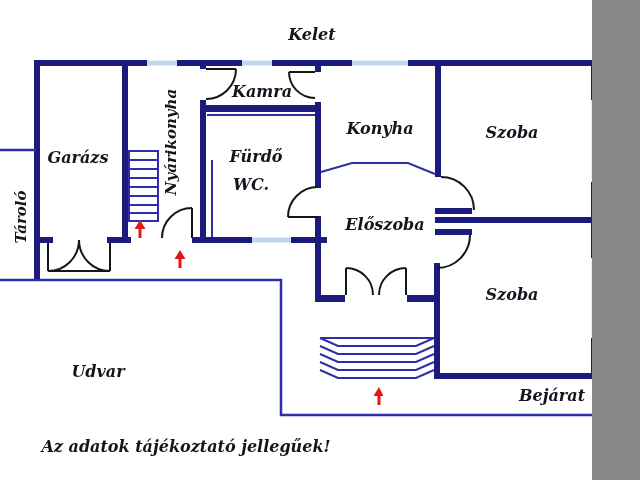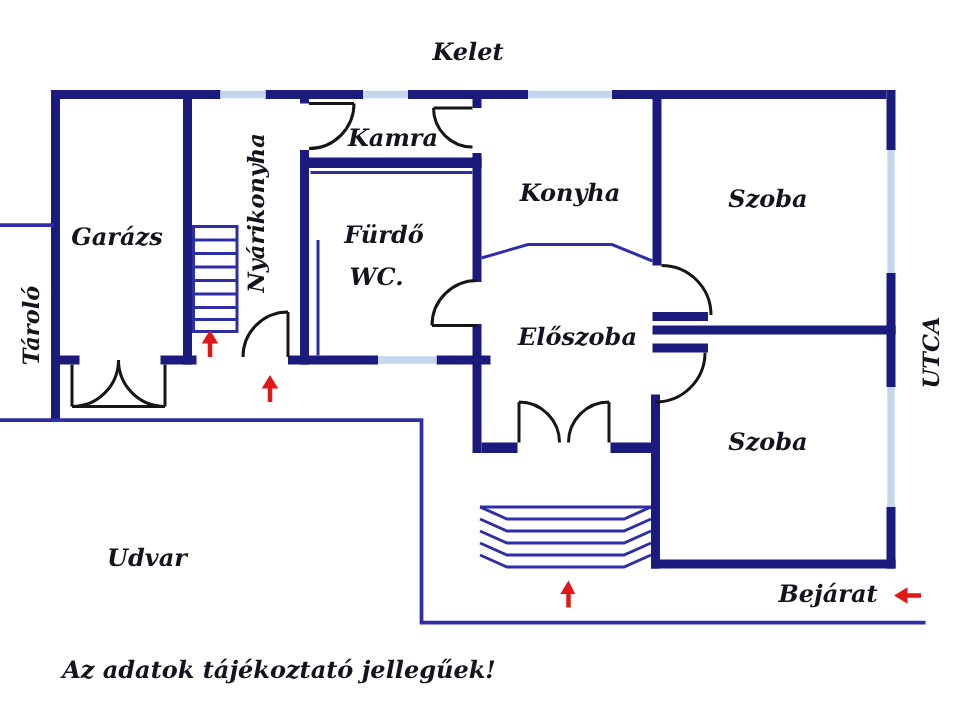--- a/index.html
+++ b/index.html
@@ -1,20 +1,20 @@
 <!DOCTYPE html>
 <html style="--wall: #1b1b7e; --window: #c3d6ee; --line: #2e2ea6; --door: #161616; --red: #e01818; --text: #14141e; --bg: #ffffff;"><head>
 <meta charset="utf-8">
 <style>
   :root{
     --wall:#1b1b7e; --window:#c3d6ee; --line:#2e2ea6; --door:#161616;
     --red:#e01818; --text:#14141e; --bg:#ffffff;
   }
   html,body{margin:0;padding:0;background:#888;}
-  .canvas{width:640px;height:480px;background:var(--bg);position:relative;overflow:hidden;}
+  .canvas{width:592px;height:480px;background:var(--bg);position:relative;overflow:hidden;}
   svg{display:block;}
   .lbl{
     font-family:"DejaVu Serif","Liberation Serif",serif;
     font-style:italic;font-weight:bold;fill:var(--text);
     font-size:16px;text-anchor:middle;
   }
   .lbl-sm{font-size:15px;}
 </style>
 </head>
 <body>

